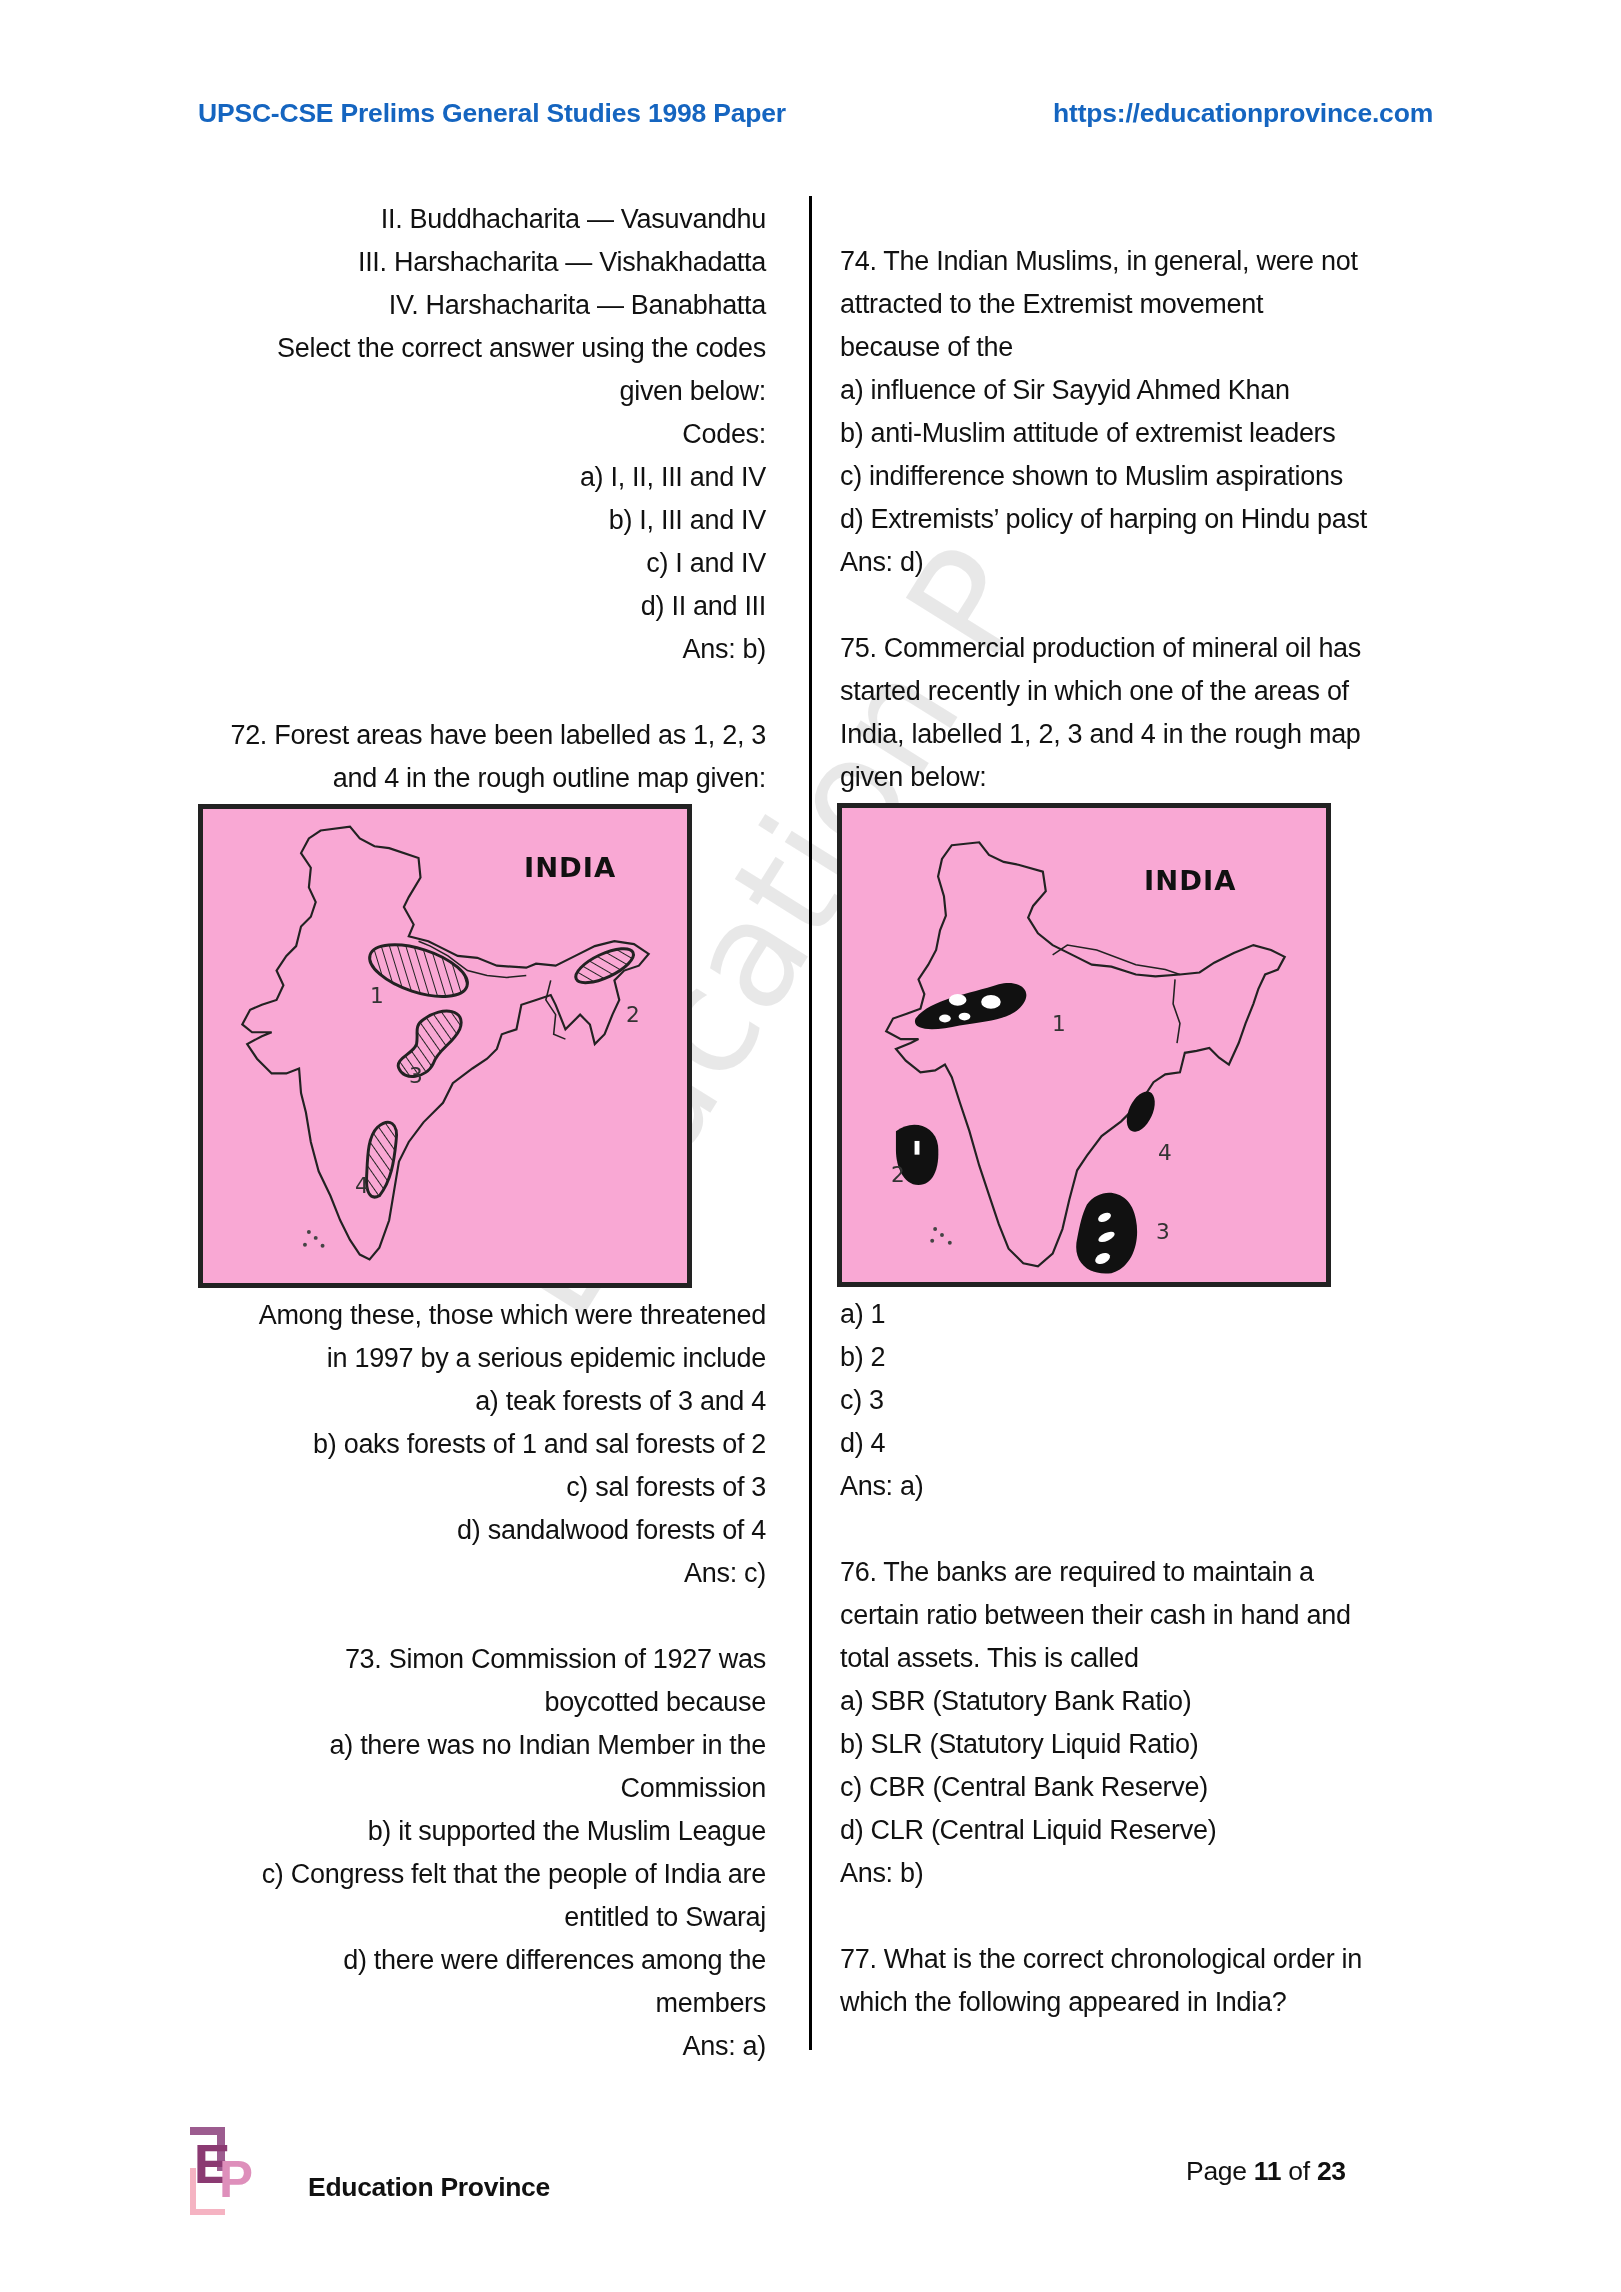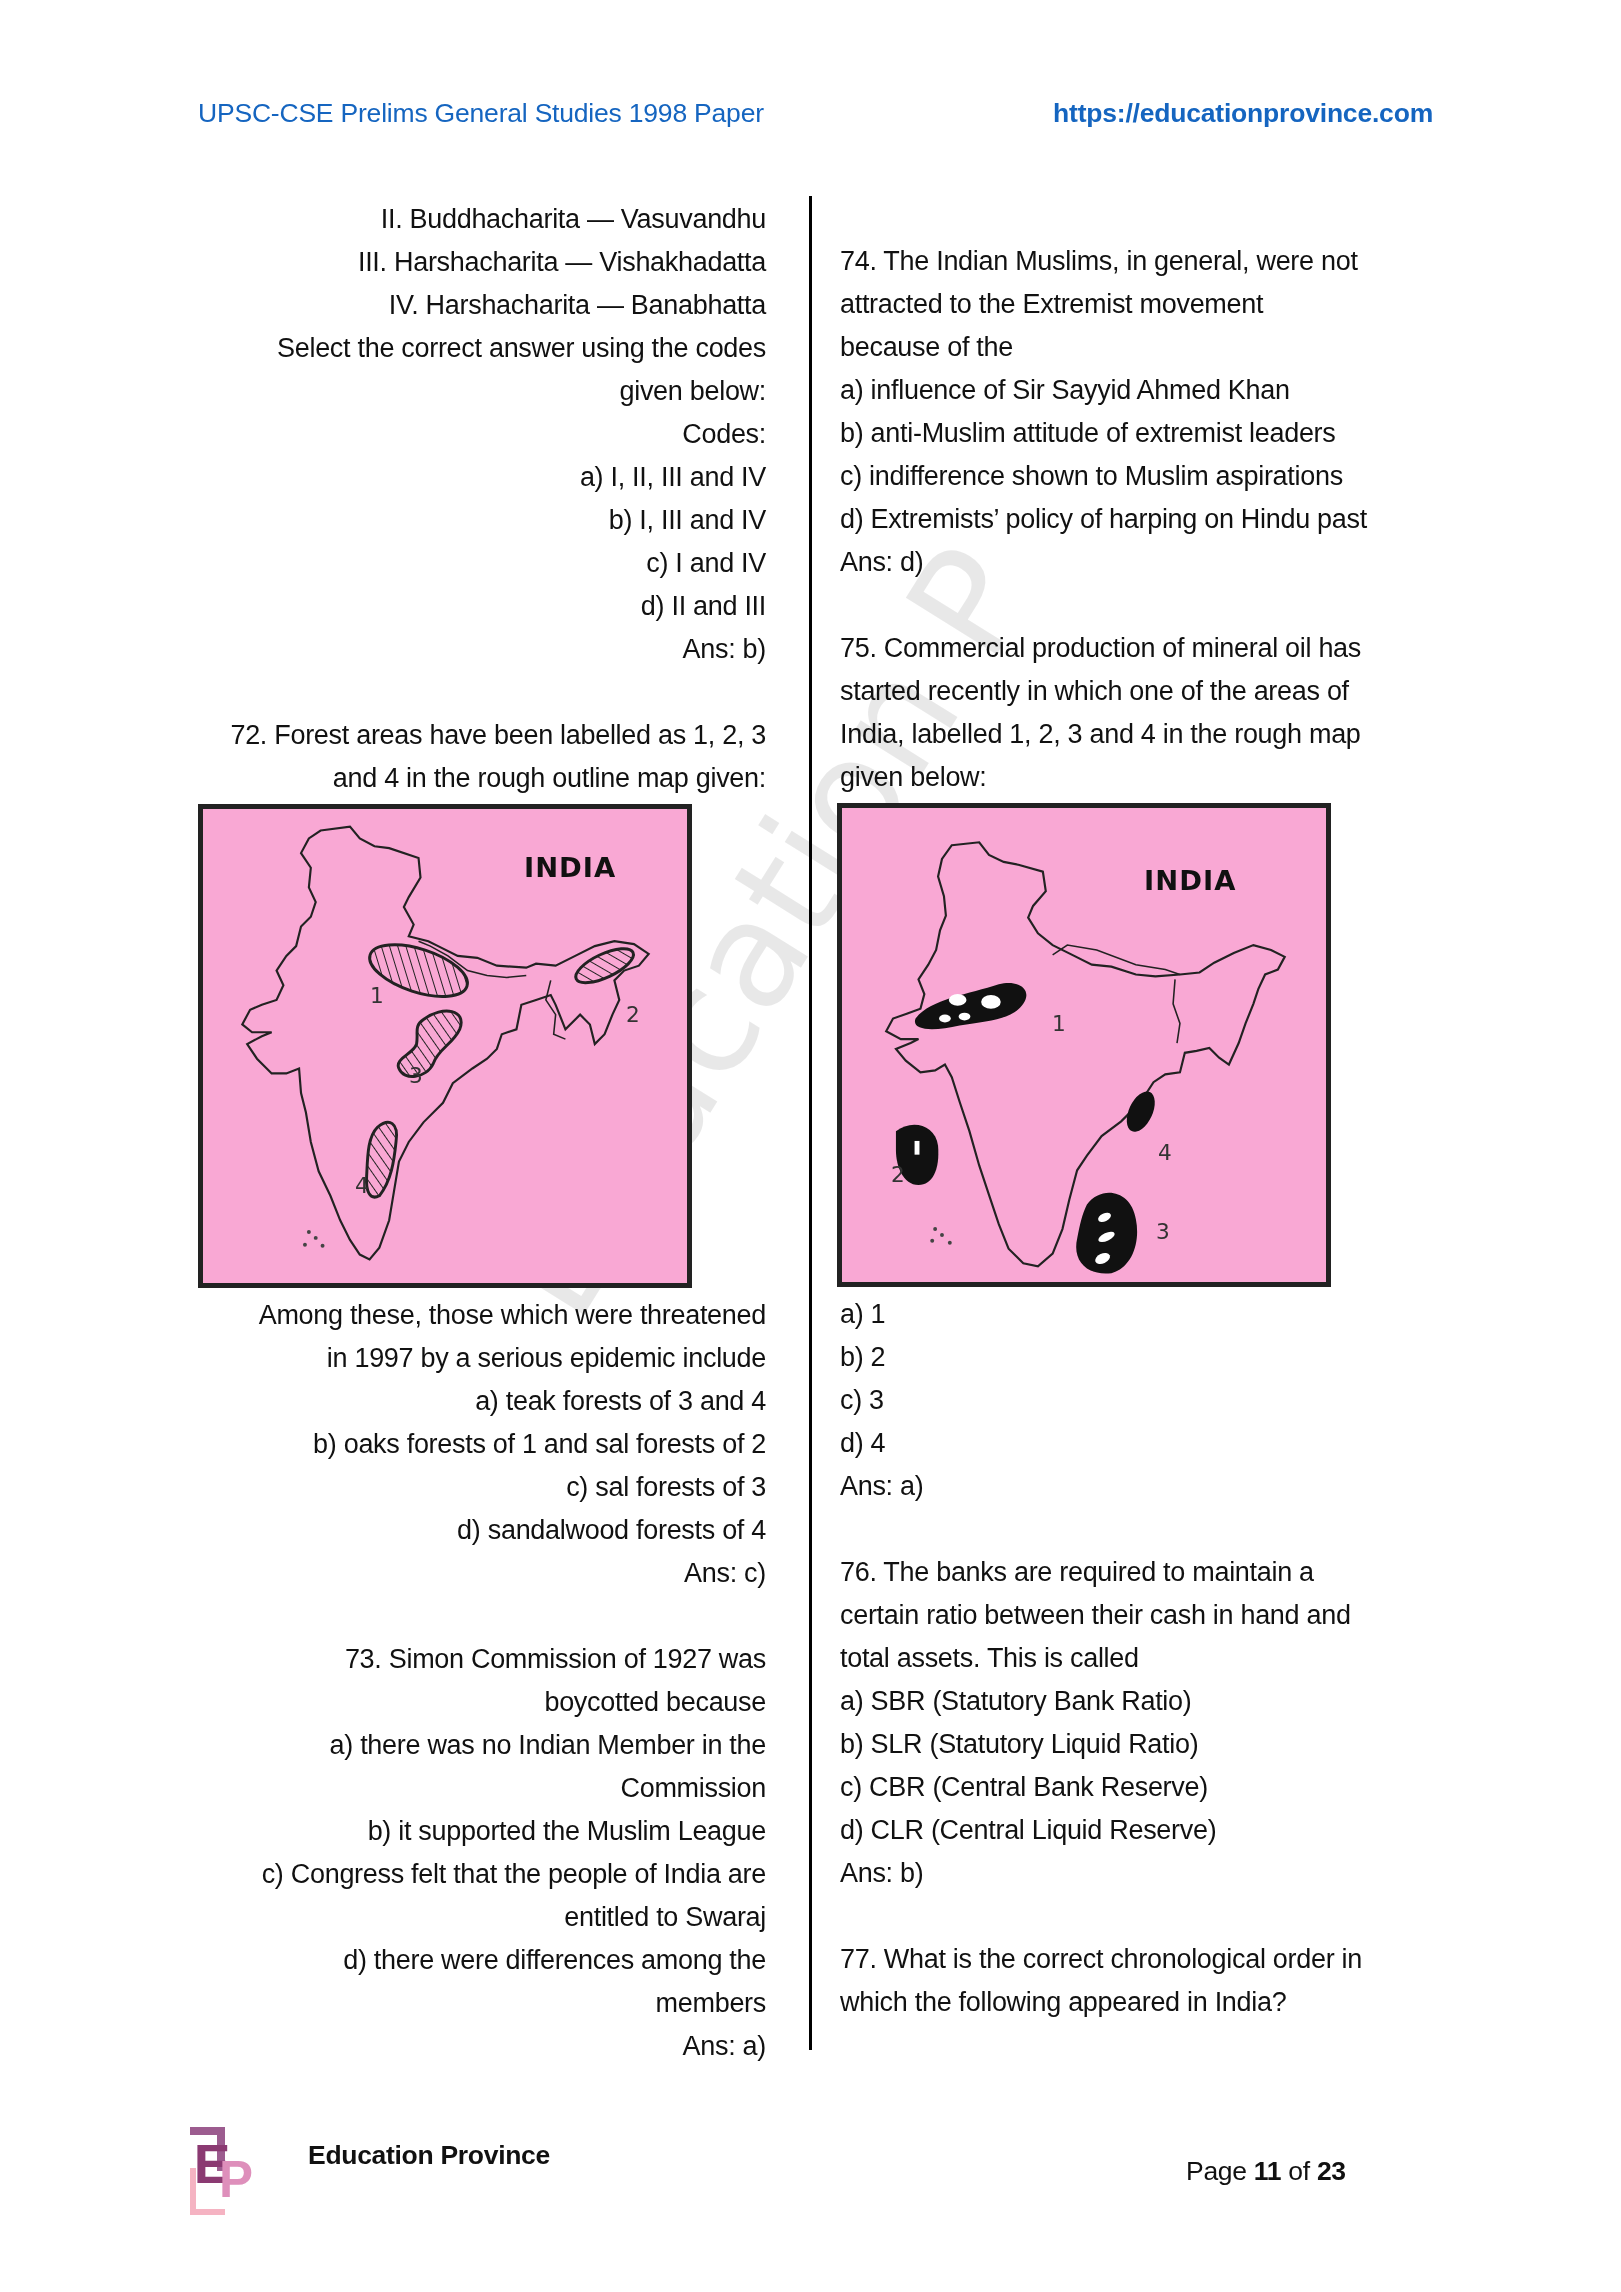--- a/index.html
+++ b/index.html
@@ -1,20 +1,20 @@
 <!DOCTYPE html>
 <html><head>
 <meta charset="utf-8">
 <style>
   html, body { margin: 0; padding: 0; background: #ffffff; }
   body { width: 1621px; height: 2293px; position: relative; overflow: hidden;
          font-family: "Liberation Sans", "DejaVu Sans", sans-serif; color: #111; }
 
   .header { position: absolute; top: 98px; left: 198px; width: 1235px; height: 39px; }
-  .header .title { position: absolute; left: 0; top: 0; font-weight: normal; font-size: 26.5px; color: #1565c0; letter-spacing: -0.2px; }
+  .header .title { position: absolute; left: 0; top: 0; font-weight: bold; font-size: 26.5px; color: #1565c0; letter-spacing: -0.2px; }
   .header .url { position: absolute; right: 0; top: 0; font-weight: bold; font-size: 26.5px; color: #1565c0; letter-spacing: -0.2px; }
 
   .divider { position: absolute; left: 809px; top: 196px; width: 2.9px; height: 1854px; background: #000; }
 
   .col { position: absolute; top: 198px; width: 568px; font-size: 27px; line-height: 43px; letter-spacing: -0.3px; }
   .col.left { left: 198px; text-align: right; }
   .col.right { left: 840px; }
   .line { white-space: nowrap; height: 43px; }
   .gap { height: 43px; }
 
@@ -27,21 +27,21 @@
                transform: rotate(-58deg); transform-origin: left top; white-space: nowrap; font-family: "DejaVu Sans", sans-serif; pointer-events: none; }
 
   .footer { position: absolute; left: 186px; top: 2127px; width: 1176px; height: 98px; }
   .logo { position: absolute; left: 0; top: 0; width: 98px; height: 90px; }
   .logo .bar-top { position: absolute; left: 3.9px; top: 0; width: 35px; height: 7.8px; background: #9c5c8f; }
   .logo .bar-right { position: absolute; left: 31px; top: 0; width: 7.8px; height: 44px; background: #9c5c8f; }
   .logo .bar-bottom { position: absolute; left: 3.9px; top: 82px; width: 35px; height: 5.9px; background: #f5b3c2; }
   .logo .bar-left { position: absolute; left: 3.9px; top: 41px; width: 5.9px; height: 47px; background: #f5b3c2; }
   .logo .letter-e { position: absolute; left: 7.8px; top: 9.8px; font-weight: bold; font-size: 55px; color: #8b3a72; font-family: "Liberation Sans", sans-serif; line-height: 1; }
   .logo .letter-p { position: absolute; left: 33px; top: 27.4px; font-weight: bold; font-size: 51px; color: #de8fbb; font-family: "Liberation Sans", sans-serif; line-height: 1; }
-  .brand { position: absolute; left: 122px; top: 13px; font-weight: bold; font-size: 26.5px; letter-spacing: -0.3px; }
+  .brand { position: absolute; left: 122px; top: 45px; font-weight: bold; font-size: 26.5px; letter-spacing: -0.3px; }
   .pageno { position: absolute; left: 1000px; top: 29px; font-size: 26.5px; letter-spacing: -0.3px; }
   .pageno b { font-weight: bold; margin-top: 40px; }
 </style>
 </head>
 <body>
 
 <div class="header">
   <span class="title">UPSC-CSE Prelims General Studies 1998 Paper</span>
   <span class="url">https://educationprovince.com</span>
 </div>

